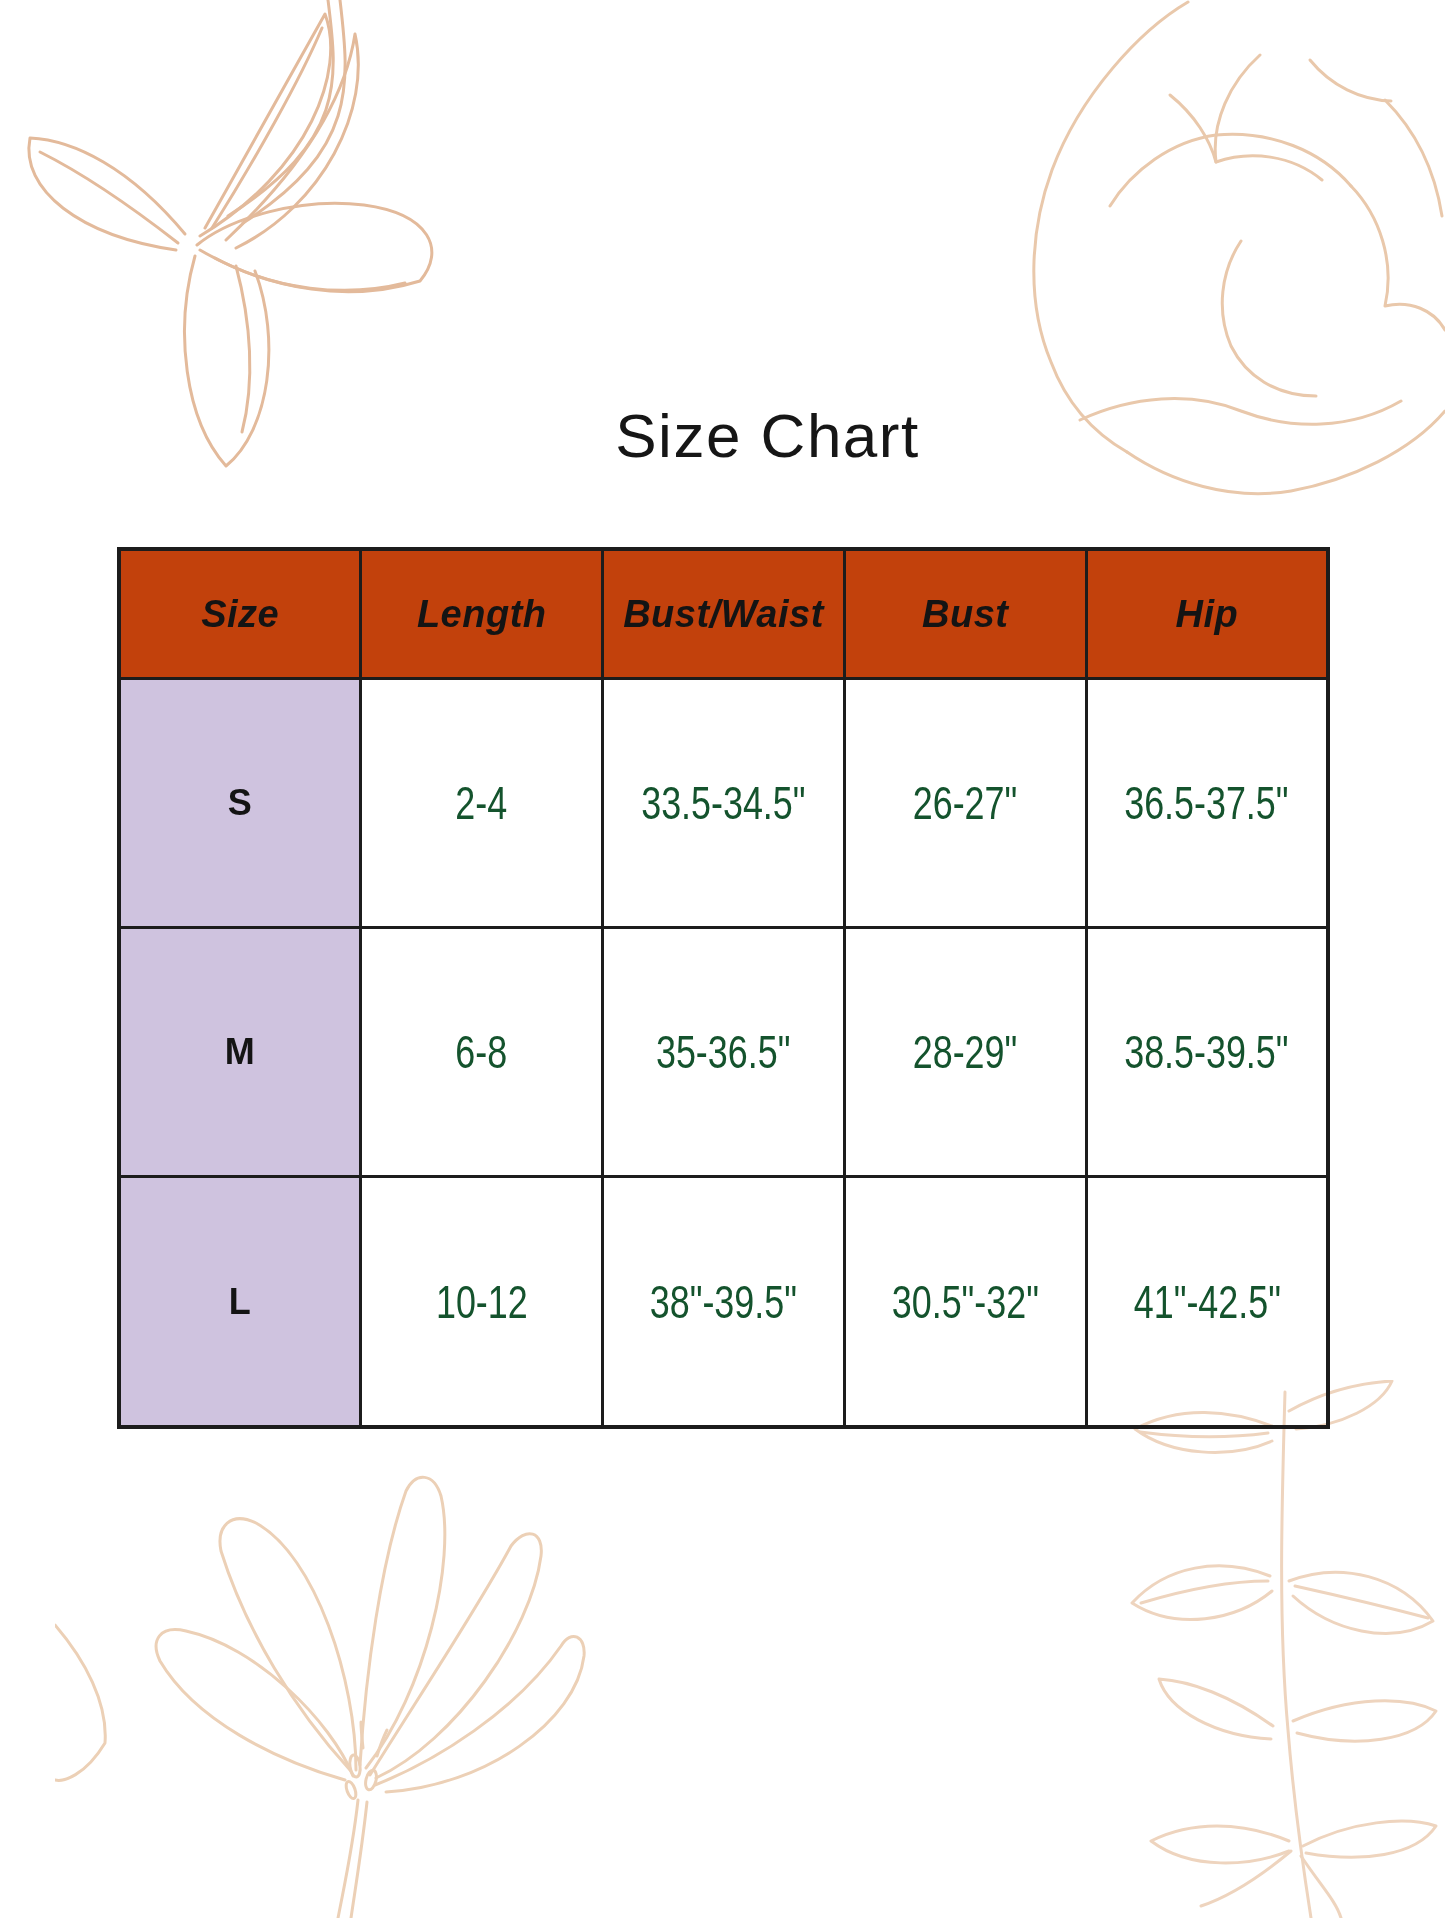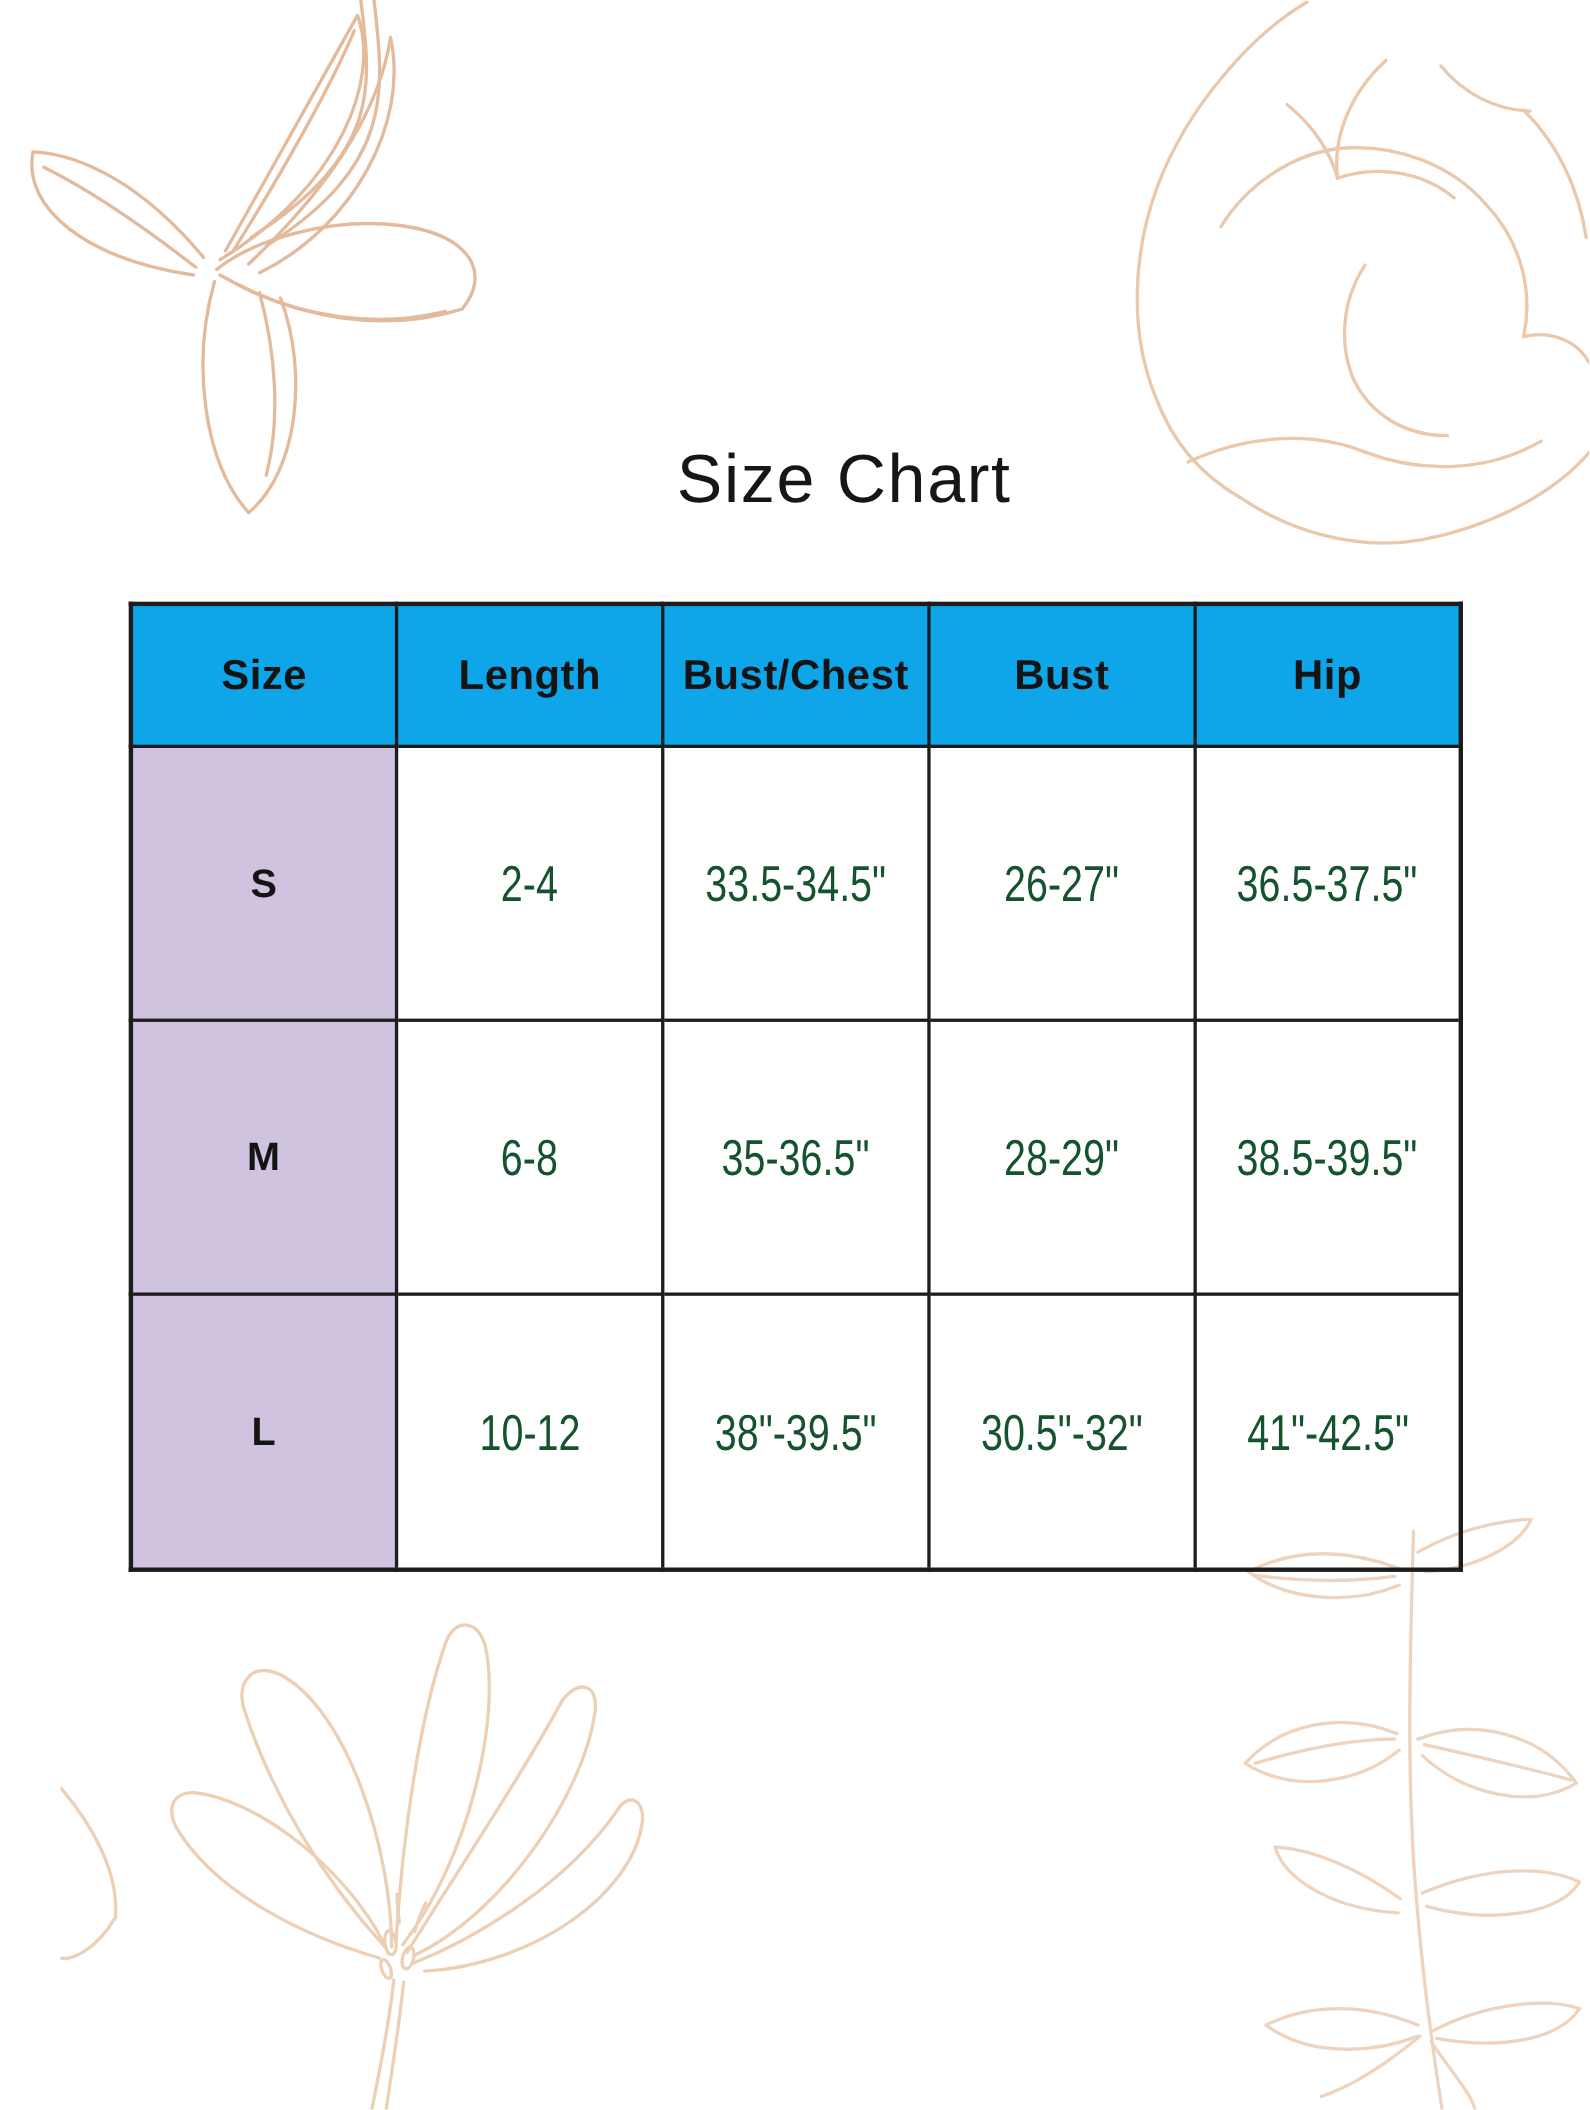--- a/index.html
+++ b/index.html
@@ -40,25 +40,26 @@
     z-index:2;
   }
   .size-chart th, .size-chart td{
     border:3px solid #1c1c1c;
     text-align:center;
     vertical-align:middle;
     padding:0;
     height:126px;
   }
   .size-chart th{
-    background:#0ea5e9;
+    background:#c2410c;
     font-size:38px;
     font-weight:700;
     letter-spacing:.5px;
     color:#141414;
+    font-style:italic;
   }
   .size-chart td.size-cell{
     background:#cfc3df;
     font-size:36px;
     font-weight:700;
     letter-spacing:1px;
     color:#141414;
   }
   .size-chart td.value-cell{
     background:transparent;
@@ -145,21 +146,21 @@
     </g>
   </svg>
 
   <h1 class="page-title">Size Chart</h1>
 
   <table class="size-chart">
     <thead>
       <tr id="headerRow">
           <th>Size</th>
           <th>Length</th>
-          <th>Bust/Chest</th>
+          <th>Bust/Waist</th>
           <th>Bust</th>
           <th>Hip</th>
         </tr>
     </thead>
     <tbody id="tableBody">
         <tr>
           <td class="size-cell">S</td>
           <td class="value-cell"><span class="num">2-4</span></td>
           <td class="value-cell"><span class="num">33.5-34.5"</span></td>
           <td class="value-cell"><span class="num">26-27"</span></td>

